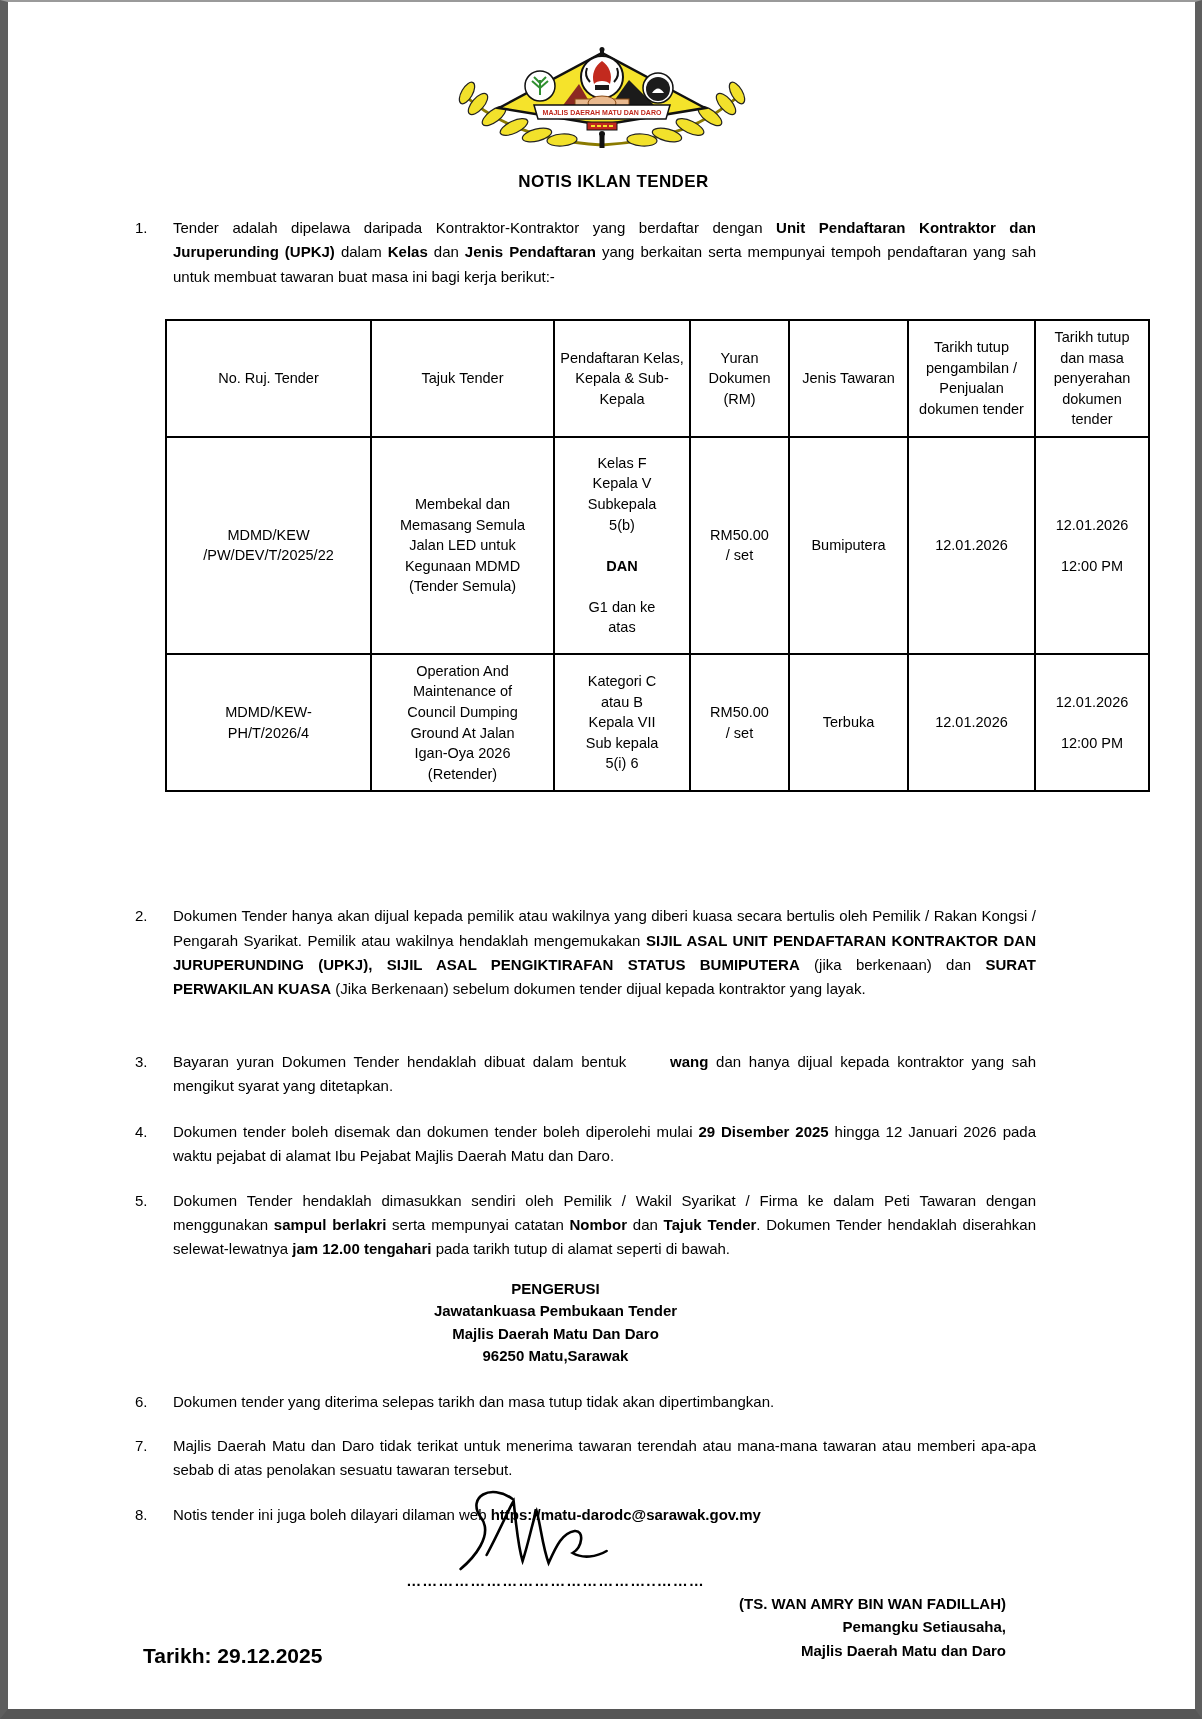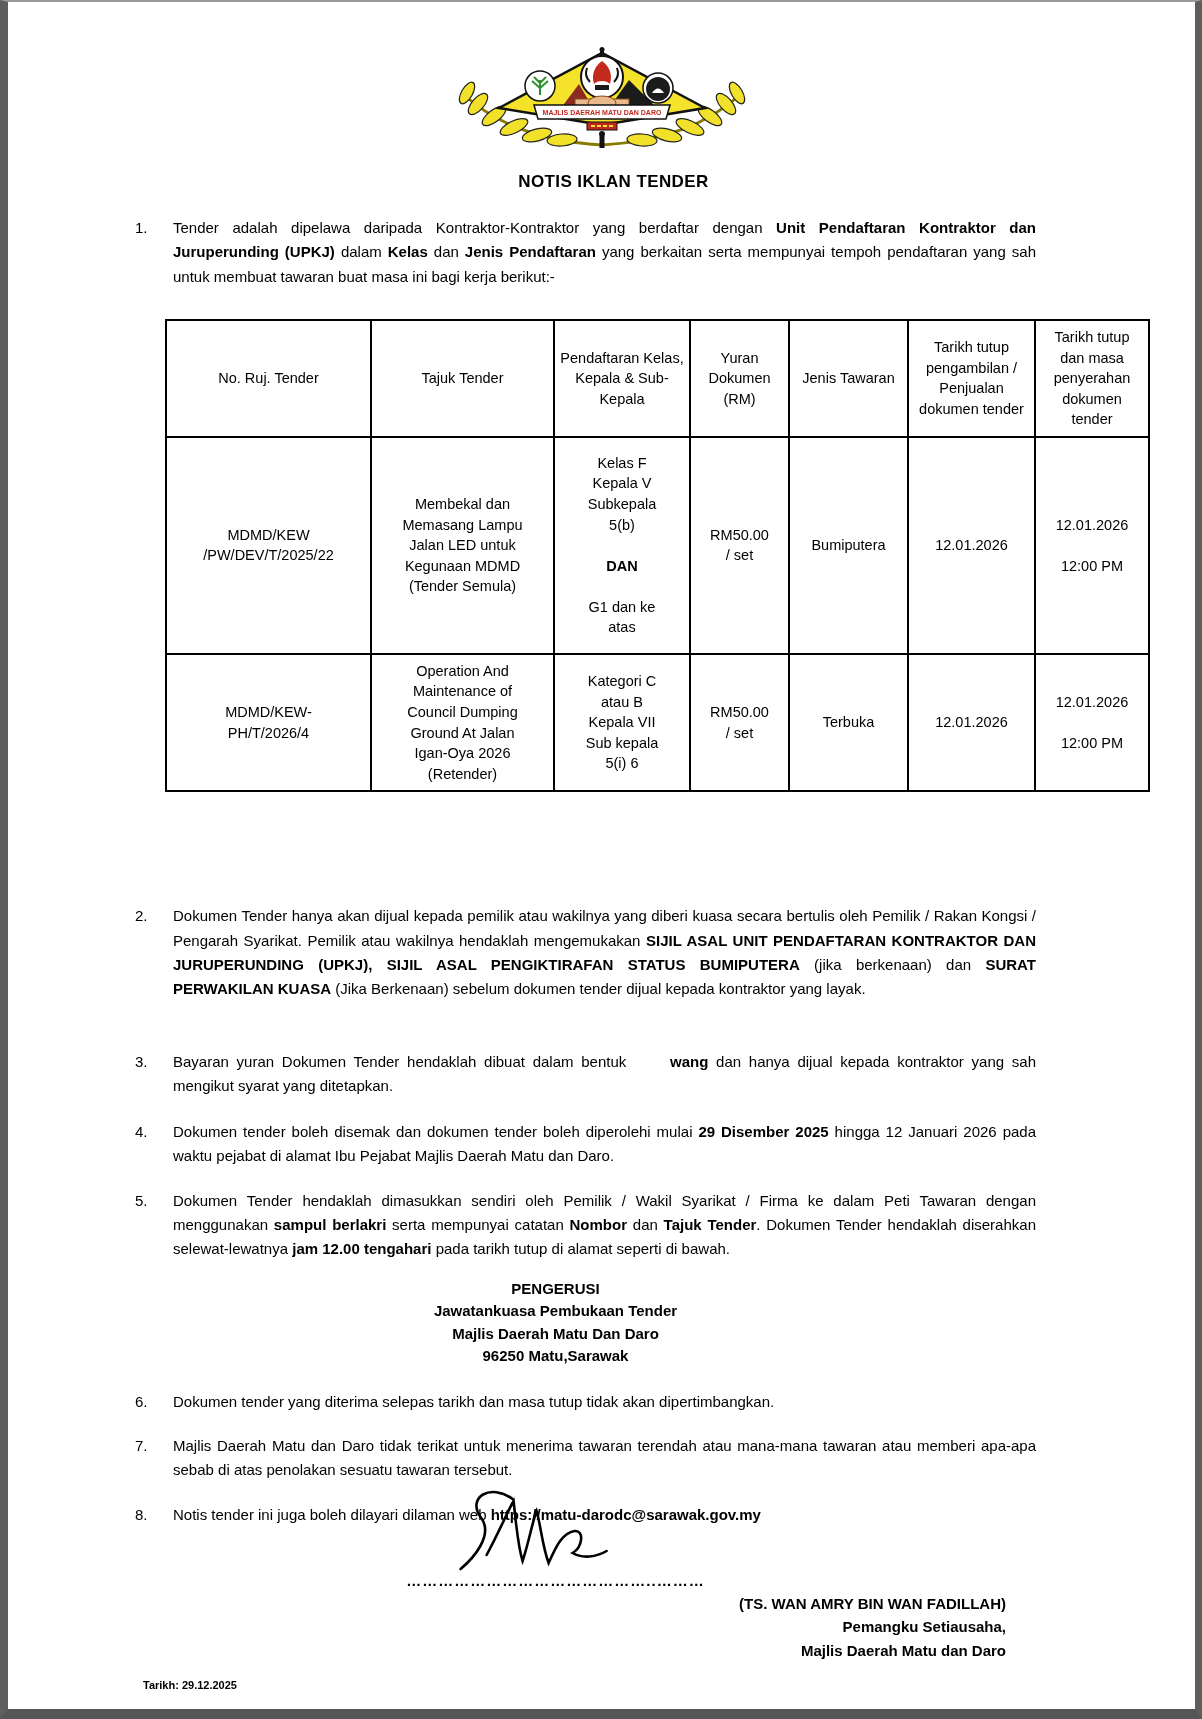--- a/index.html
+++ b/index.html
@@ -67,21 +67,21 @@
     margin-top:42px;
     text-align:center;
     font-size:15px;line-height:1.55;
     transform:translateX(-30px);
   }
   .sig-block .dots{letter-spacing:1px;font-weight:bold;}
   .sig-block .name,.sig-block .role,.sig-block .org{font-weight:bold;text-align:right;}
   .sig-svg{position:absolute;left:50%;top:-84px;transform:translateX(-62%);pointer-events:none;}
   .date-line{
     position:absolute;left:135px;top:1642px;
-    font-size:11px;font-weight:bold;margin-top:35px;
+    font-size:21px;font-weight:bold;
   }
 </style>
 </head>
 <body>
 
 <div class="page">
 
   <div class="logo-wrap">
     <svg width="330" height="112" viewBox="0 0 330 112">
 
@@ -179,21 +179,21 @@
       <th>Tarikh tutup pengambilan / Penjualan dokumen tender</th>
       <th>Tarikh tutup dan masa penyerahan dokumen tender</th>
     </tr>
     <tr class="r1">
       <td>
             <div>MDMD/KEW</div>
             <div>/PW/DEV/T/2025/22</div>
           </td>
       <td>
             <div>Membekal dan</div>
-            <div>Memasang Lampu</div>
+            <div>Memasang Semula</div>
             <div>Jalan LED untuk</div>
             <div>Kegunaan MDMD</div>
             <div>(Tender Semula)</div>
           </td>
       <td>
             <div>Kelas F</div>
             <div>Kepala V</div>
             <div>Subkepala</div>
             <div>5(b)</div>
             <div>&nbsp;</div>

